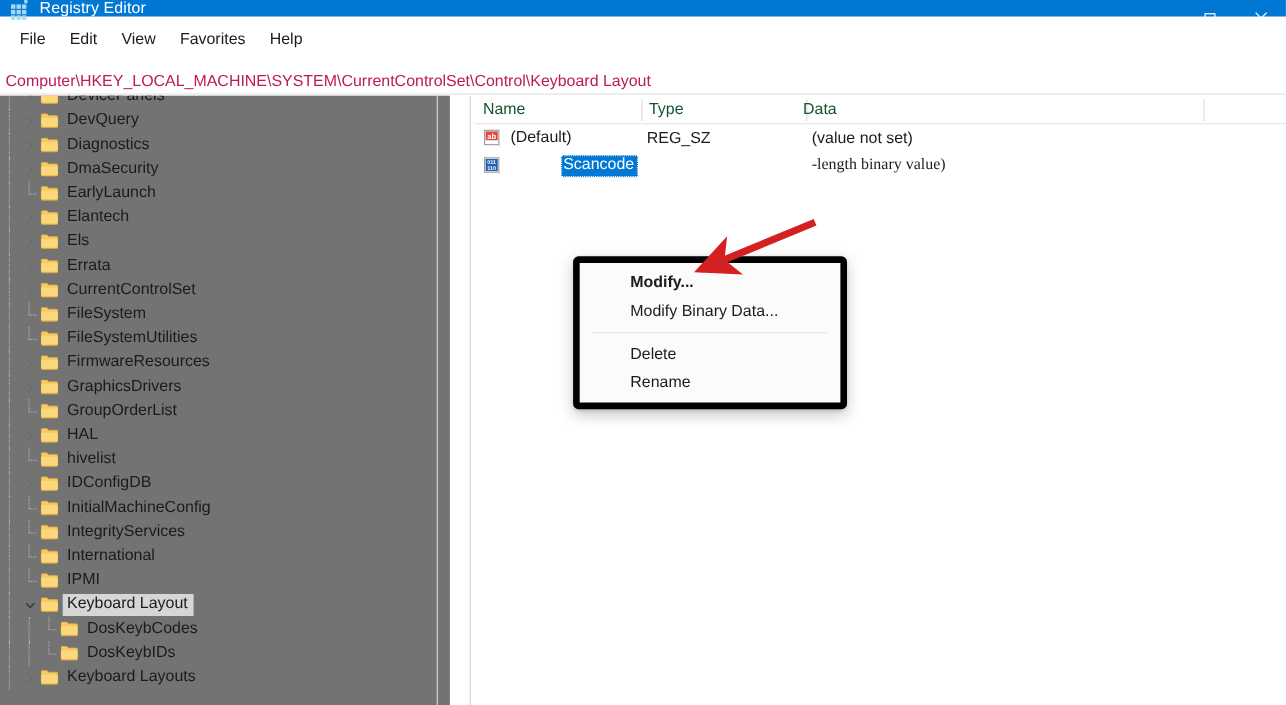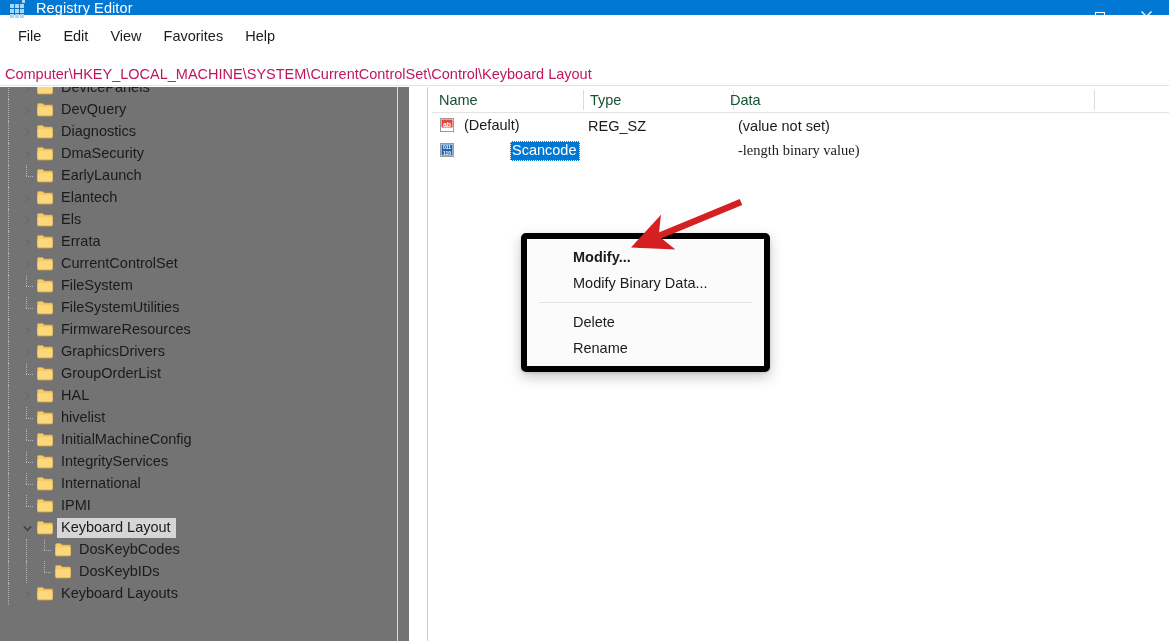--- a/index.html
+++ b/index.html
@@ -565,20 +565,35 @@
             <span class="folder">
               <svg width="16" height="14" viewBox="0 0 16 14">
                 <path d="M0.5 1.5 a1 1 0 0 1 1-1 h4.2 l1.5 1.6 h7.3 a1 1 0 0 1 1 1 v8.9 a1 1 0 0 1 -1 1 h-13 a1 1 0 0 1 -1 -1 z" fill="#f7ca63" stroke="#e0a93a" stroke-width="0.7"></path>
                 <path d="M0.5 4.3 h15 v6.6 a1 1 0 0 1 -1 1 h-13 a1 1 0 0 1 -1 -1 z" fill="#fcd87c"></path>
               </svg>
             </span>
             <span class="lbl">hivelist</span>
           </div>
           <div class="tree-row">
             <span class="guide"></span>
+            <span class="twisty">
+              <svg width="9" height="9" viewBox="0 0 9 9">
+                <polyline points="2.6,1.2 6.4,4.5 2.6,7.8" fill="none" stroke="#6b6b6b" stroke-width="1.25" stroke-linecap="round" stroke-linejoin="round"></polyline>
+              </svg>
+            </span>
+            <span class="folder">
+              <svg width="16" height="14" viewBox="0 0 16 14">
+                <path d="M0.5 1.5 a1 1 0 0 1 1-1 h4.2 l1.5 1.6 h7.3 a1 1 0 0 1 1 1 v8.9 a1 1 0 0 1 -1 1 h-13 a1 1 0 0 1 -1 -1 z" fill="#f7ca63" stroke="#e0a93a" stroke-width="0.7"></path>
+                <path d="M0.5 4.3 h15 v6.6 a1 1 0 0 1 -1 1 h-13 a1 1 0 0 1 -1 -1 z" fill="#fcd87c"></path>
+              </svg>
+            </span>
+            <span class="lbl">IDConfigDB</span>
+          </div>
+          <div class="tree-row">
+            <span class="guide"></span>
             <span class="guide elbow"></span>
             <span class="folder">
               <svg width="16" height="14" viewBox="0 0 16 14">
                 <path d="M0.5 1.5 a1 1 0 0 1 1-1 h4.2 l1.5 1.6 h7.3 a1 1 0 0 1 1 1 v8.9 a1 1 0 0 1 -1 1 h-13 a1 1 0 0 1 -1 -1 z" fill="#f7ca63" stroke="#e0a93a" stroke-width="0.7"></path>
                 <path d="M0.5 4.3 h15 v6.6 a1 1 0 0 1 -1 1 h-13 a1 1 0 0 1 -1 -1 z" fill="#fcd87c"></path>
               </svg>
             </span>
             <span class="lbl">InitialMachineConfig</span>
           </div>
           <div class="tree-row">

